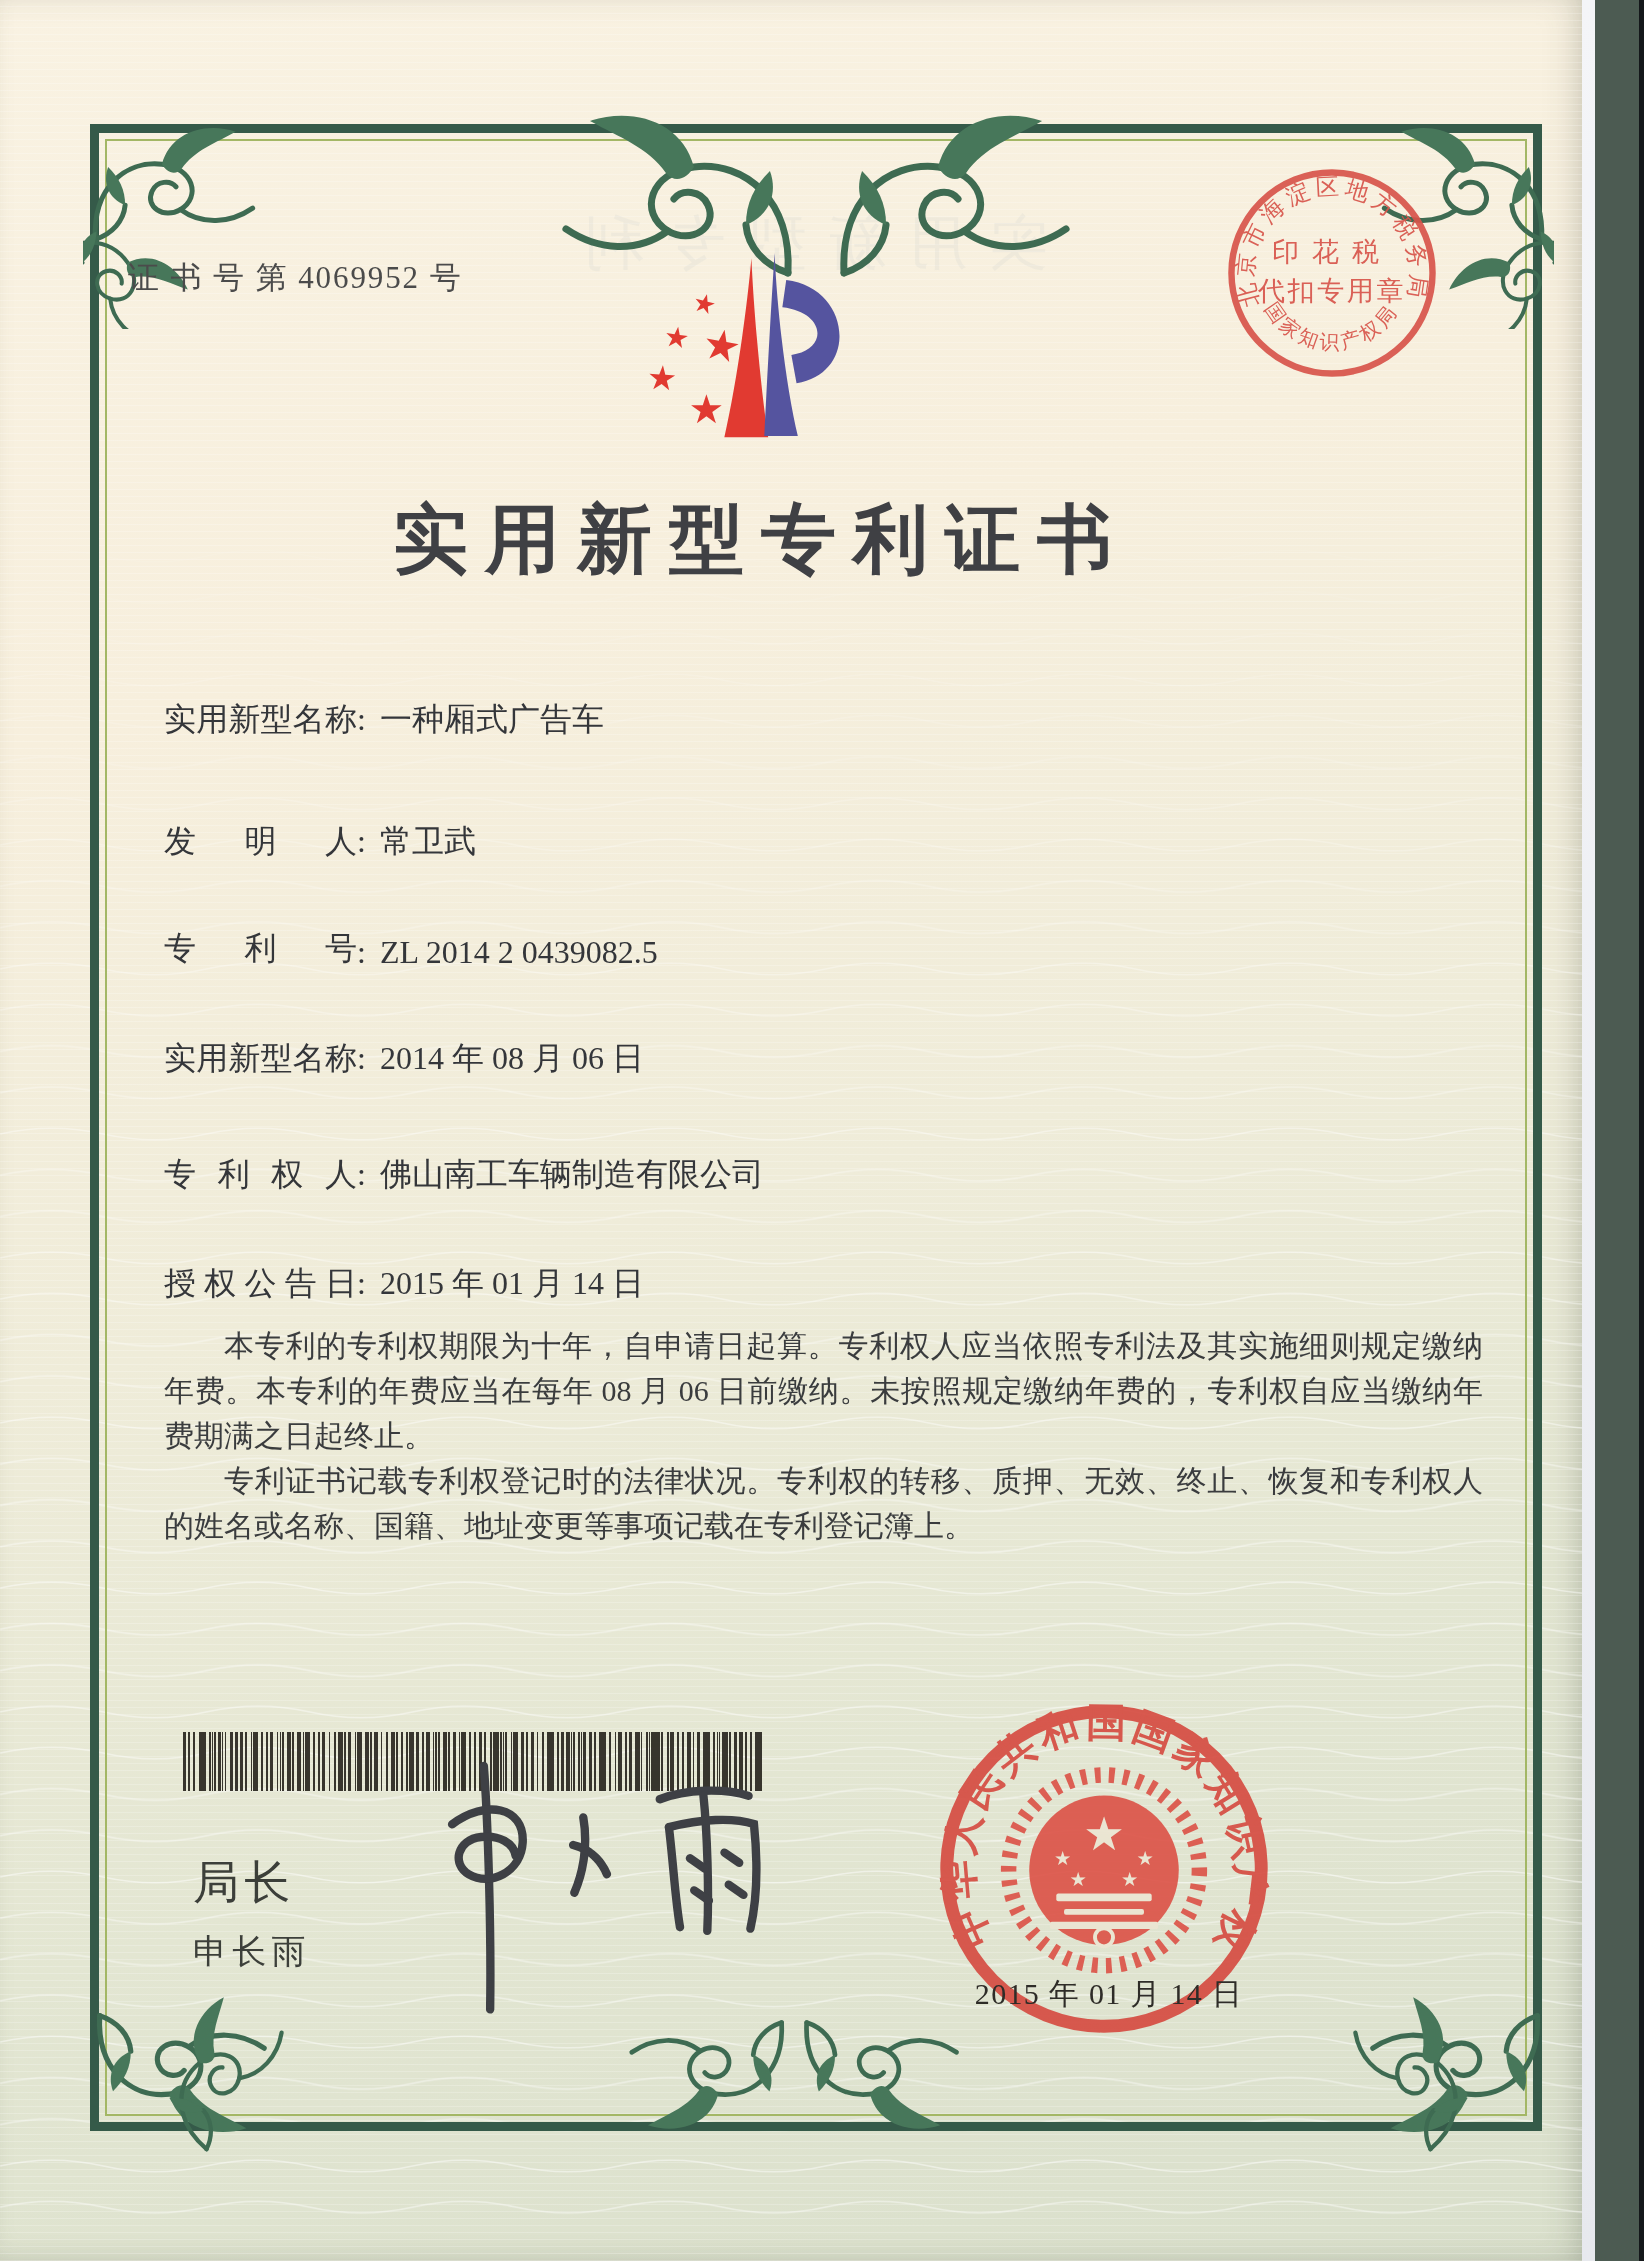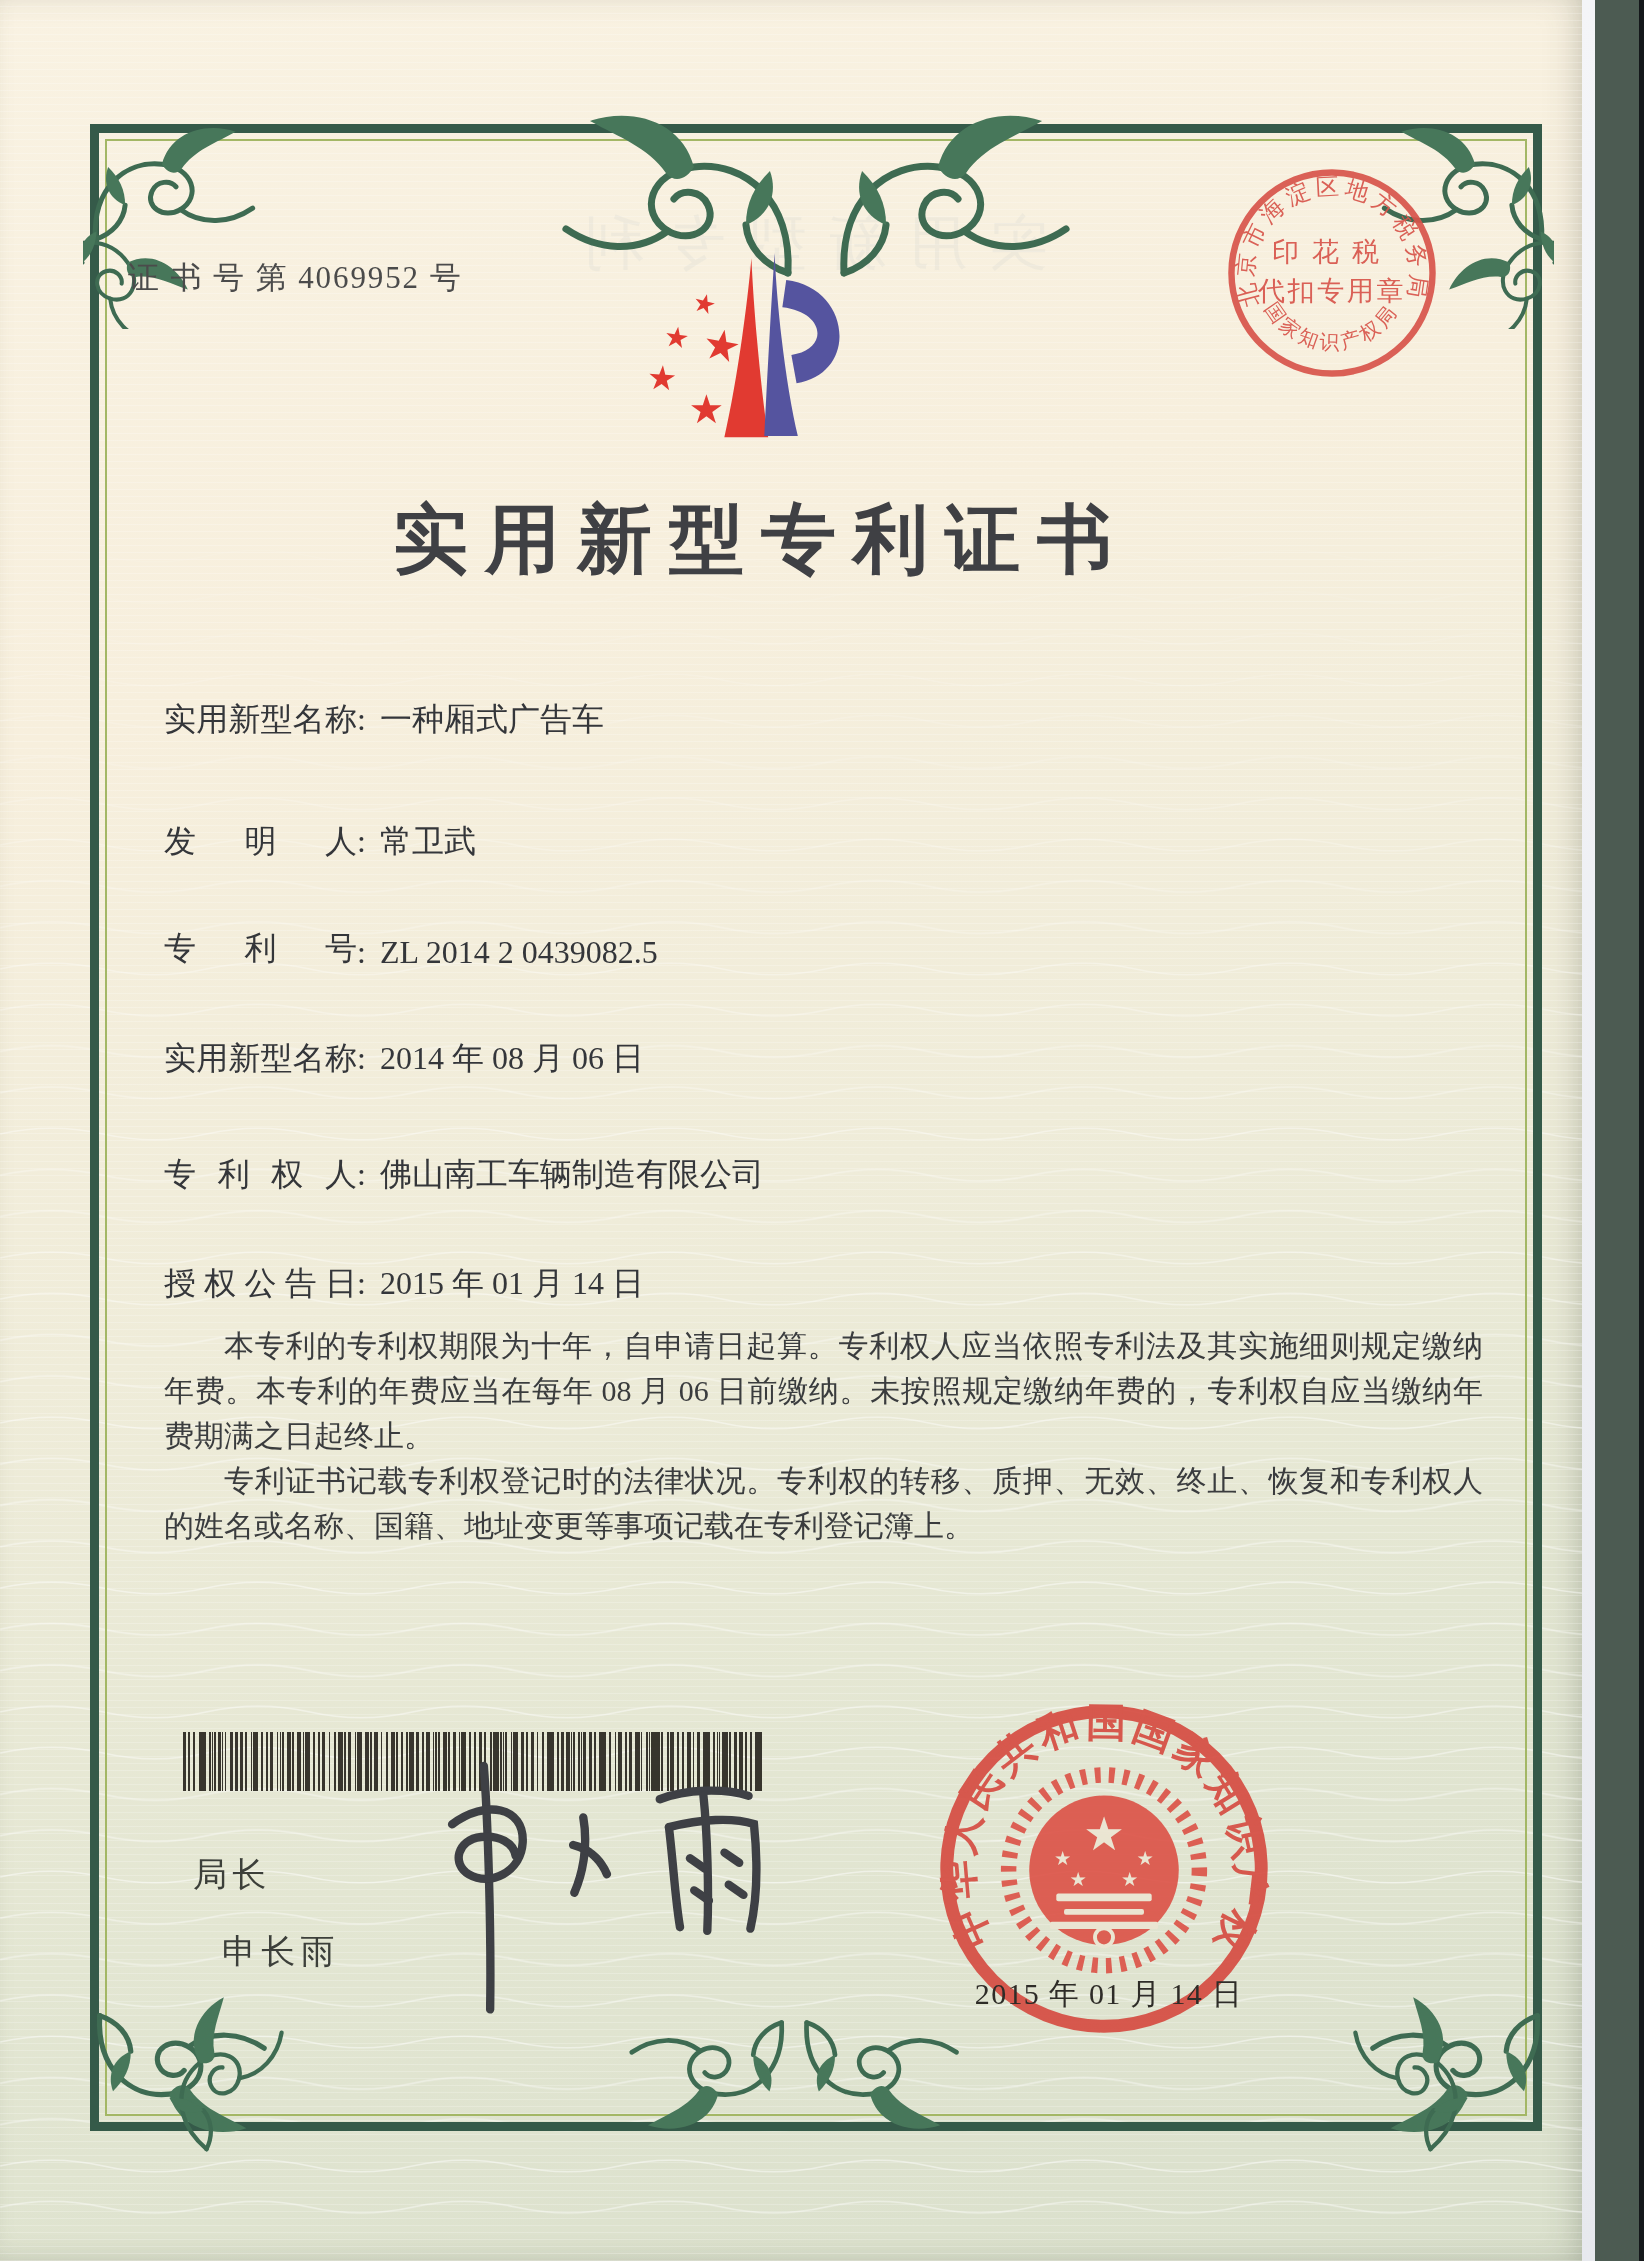--- a/index.html
+++ b/index.html
@@ -34,22 +34,22 @@
   .field .lbl{display:inline-block;width:193px;text-align:justify;text-align-last:justify;
          text-justify:inter-ideograph;vertical-align:bottom;}
   .field .val{margin-left:14px;}
   .f1{top:698px}.f2{top:820px}.f3{top:927px}.f4{top:1037px}.f5{top:1153px}.f6{top:1262px}
   .body-text{position:absolute;left:164px;top:1323px;width:1319px;font-size:30px;color:#3a3c3e;}
   .body-text p{margin:0;text-indent:2em;line-height:45px;text-align:justify;text-justify:inter-ideograph;}
   .barcode{position:absolute;left:183px;top:1732px;width:580px;height:59px;opacity:.93;
          background-image:repeating-linear-gradient(90deg,#2b2721 0 1.9px,transparent 1.9px 5.2px),
                           repeating-linear-gradient(90deg,#2b2721 0 1.3px,transparent 1.3px 9.7px),
                           repeating-linear-gradient(90deg,#2b2721 0 3.2px,transparent 3.2px 17.4px);}
-  .signer-title{position:absolute;left:193px;top:1852px;font-size:34px;color:#3c3f3a;letter-spacing:5.2px;}
-  .signer-name{position:absolute;left:193px;top:1929px;font-size:34px;color:#3c3f3a;letter-spacing:5.2px;margin-left:29px;}
+  .signer-title{position:absolute;left:193px;top:1852px;font-size:46px;color:#3c3f3a;letter-spacing:5.2px;}
+  .signer-name{position:absolute;left:193px;top:1929px;font-size:34px;color:#3c3f3a;letter-spacing:5.2px;}
   .signature{position:absolute;left:393px;top:1741px;transform:rotate(-3deg);}
   .issue-stamp{position:absolute;left:930px;top:1695px;}
   .stamp-date{position:absolute;left:948px;top:1974px;width:322px;text-align:center;
          font-size:30px;color:#2e2c28;letter-spacing:1.3px;}
   .tax-stamp{position:absolute;left:1216px;top:157px;opacity:.92;}
   .footer{position:absolute;left:0;top:2080px;width:1457px;text-align:center;
          font-size:24.5px;color:#4e574b;letter-spacing:3.9px;}
   svg text{font-family:"Liberation Serif","DejaVu Serif",serif;}
 </style>
 </head>

